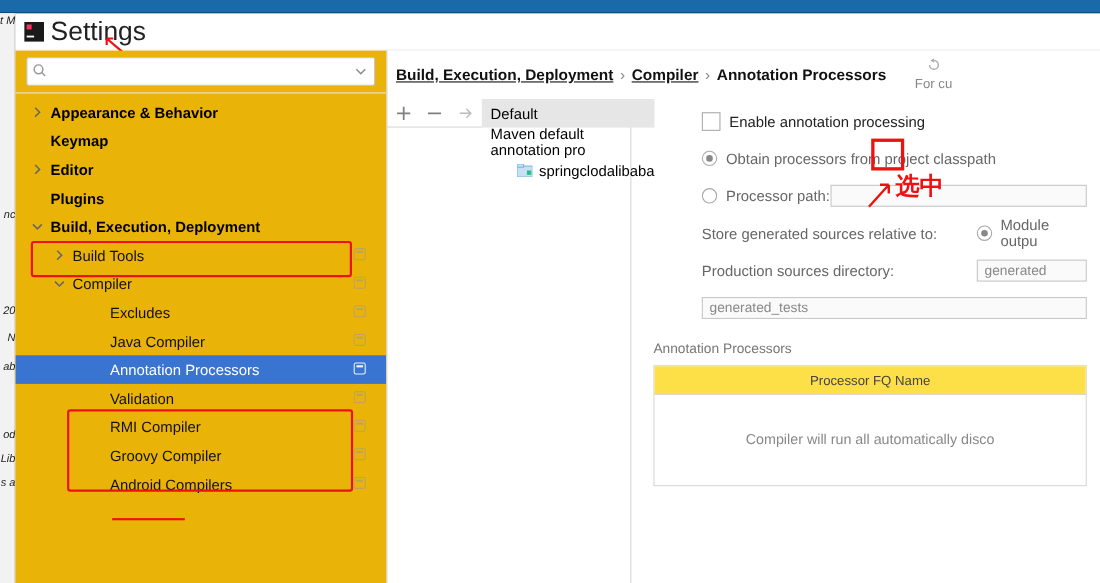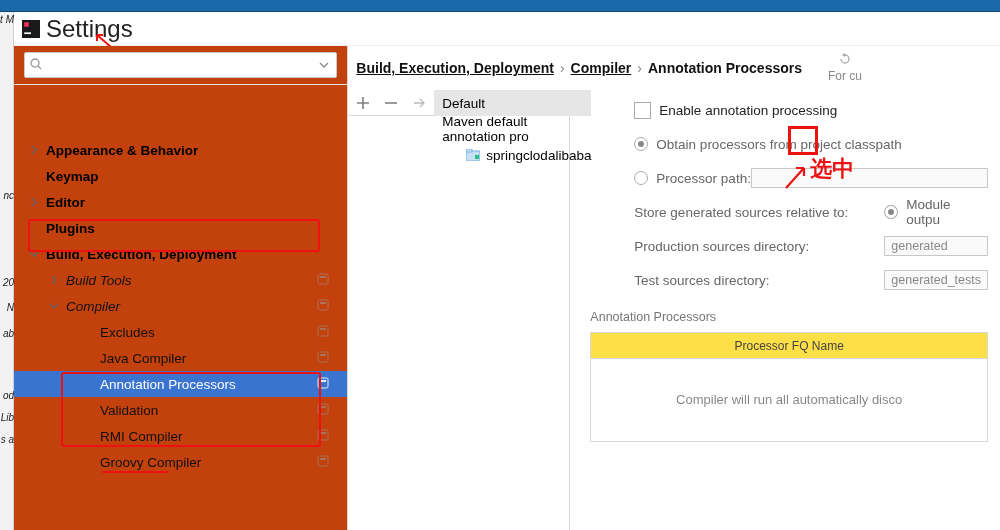--- a/index.html
+++ b/index.html
@@ -5,29 +5,29 @@
 * { box-sizing: border-box; margin: 0; padding: 0; font-family: "Segoe UI", Arial, sans-serif; }
 body { width: 1000px; height: 530px; overflow: hidden; background: #fff; position: relative; }
 .topbar-outer { height: 12px; background: #1a6aaa; border-bottom: 1px solid #0c4a7a; }
 .left-gutter { position: absolute; left: 0; top: 12px; width: 14px; height: 518px; background: #f2f2f2; border-right: 1px solid #d0d0d0; font-style: italic; }
 .title-row { height: 34px; display: flex; align-items: center; padding-left: 22px; gap: 6px; border-bottom: 1px solid #eee; }
 .app-icon { width: 18px; height: 18px; }
 .title-text { font-size: 24px; color: #222; }
 .red-arrow-title { position: absolute; left: 93px; top: 33px; }
 .main { display: flex; height: calc(100% - 46px); margin-left: 14px; }
 
-.nav { width: 358px; border-right: 1px solid #d8d8d8; background: #c2410c; display: flex; flex-direction: column; gap: 48px; }
+.nav { width: 358px; border-right: 1px solid #d8d8d8; background: #eab308; display: flex; flex-direction: column; }
 .search-wrap { padding: 6px 10px; border-bottom: 1px solid #e4e4e4; }
 .search { width: 100%; height: 26px; border: 1px solid #c8c8c8; border-radius: 2px; padding: 0 22px 0 24px; font-size: 13px; background: #fff; }
 .search-wrap { position: relative; }
 .search-icon { position: absolute; left: 16px; top: 12px; width: 12px; height: 12px; }
 .dd-icon { position: absolute; right: 18px; top: 14px; width: 10px; height: 10px; }
 .tree { flex: 1; overflow: hidden; font-size: 13.5px; color: #111; padding-top: 4px; }
 .tree-row { height: 26px; display: flex; align-items: center; padding-left: 14px; gap: 6px; position: relative; cursor: pointer; }
-.tree-row.depth-1 { padding-left: 34px; font-style: italic; }
+.tree-row.depth-1 { padding-left: 34px; }
 .tree-row.depth-2 { padding-left: 68px; }
 .tw { width: 12px; height: 12px; flex: 0 0 12px; }
 .tw-spacer { width: 12px; flex: 0 0 12px; }
 .tree-label { white-space: nowrap; }
 .bold { font-weight: 600; color: #000; }
 .tree-badge { position: absolute; right: 18px; top: 6px; width: 12px; height: 12px; opacity: .55; }
 .selected { background: #3874d0; color: #fff; }
 .selected .tree-badge { opacity: .9; filter: brightness(2); }
 .hl-red { position: absolute; border: 2.5px solid #e11; border-radius: 3px; pointer-events: none; }
 .hl1 { left: 14px; top: 173px; width: 292px; height: 33px; }
@@ -189,20 +189,28 @@
           <span class="tw-spacer"></span>
           <span class="tree-label">RMI Compiler</span>
           <svg class="tree-badge" viewBox="0 0 12 12">
             <rect x="1" y="1" width="10" height="10" rx="1.5" fill="none" stroke="#999" stroke-width="1"></rect>
             <rect x="3" y="3" width="6" height="2" fill="#999"></rect>
           </svg>
         </div>
         <div class="tree-row depth-2">
           <span class="tw-spacer"></span>
           <span class="tree-label">Groovy Compiler</span>
+          <svg class="tree-badge" viewBox="0 0 12 12">
+            <rect x="1" y="1" width="10" height="10" rx="1.5" fill="none" stroke="#999" stroke-width="1"></rect>
+            <rect x="3" y="3" width="6" height="2" fill="#999"></rect>
+          </svg>
+        </div>
+        <div class="tree-row depth-2">
+          <span class="tw-spacer"></span>
+          <span class="tree-label">Android Compilers</span>
           <svg class="tree-badge" viewBox="0 0 12 12">
             <rect x="1" y="1" width="10" height="10" rx="1.5" fill="none" stroke="#999" stroke-width="1"></rect>
             <rect x="3" y="3" width="6" height="2" fill="#999"></rect>
           </svg>
         </div>
       </div>
     <div class="hl-red hl1"></div>
     <div class="hl-red hl2"></div>
     <div class="strike-red"></div>
   </div>
@@ -272,21 +280,20 @@
         <div class="rrow field">
           <span class="lbl">Store generated sources relative to:</span>
           <span class="ctrl radio checked"></span>
           <span>Module outpu</span>
         </div>
         <div class="rrow field">
           <span class="lbl">Production sources directory:</span>
           <span class="input-box">generated</span>
         </div>
         <div class="rrow field">
-          <span class="lbl">Test sources directory:</span>
           <span class="input-box">generated_tests</span>
         </div>
         <div class="section-title">Annotation Processors</div>
         <div class="ap-table">
           <div class="ap-head">Processor FQ Name</div>
           <div class="ap-body">Compiler will run all automatically disco</div>
         </div>
 
         <div class="hl-enable"></div>
         <svg class="red-arrow-enable" width="30" height="30" viewBox="0 0 30 30">

